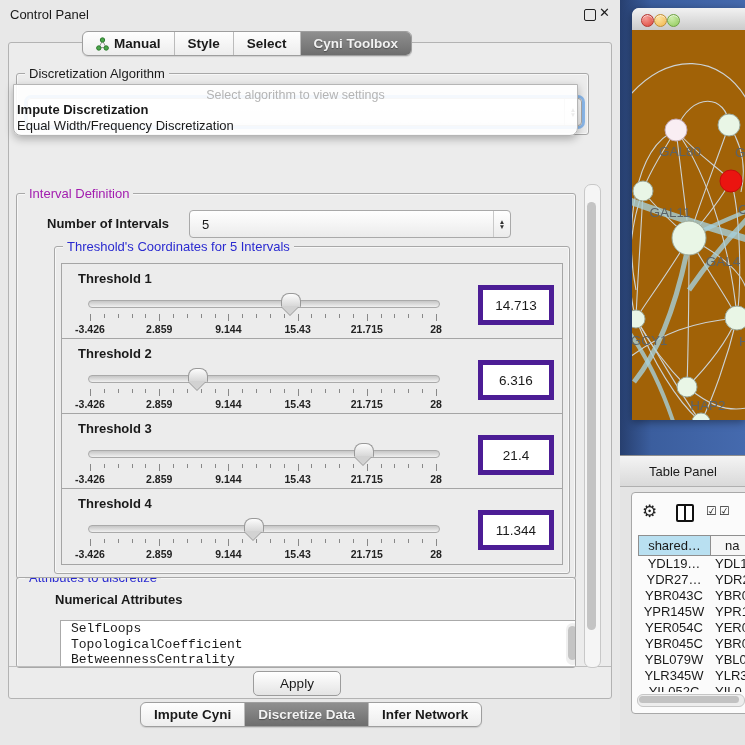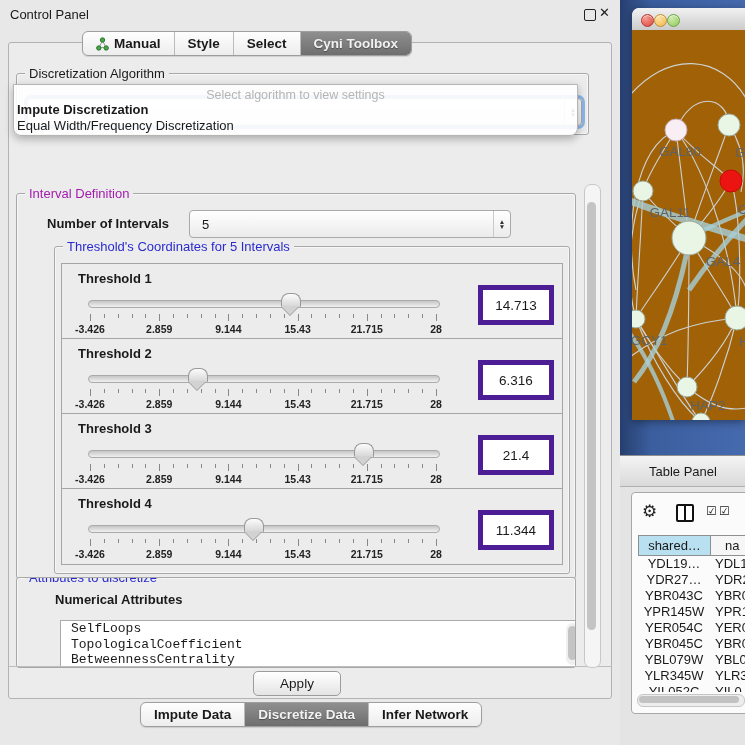--- a/index.html
+++ b/index.html
@@ -343,21 +343,21 @@
     </div>
 
     <div id="algo-popup">
       <div id="popup-hint">Select algorithm to view settings</div>
     <div class="popup-opt" style="top: 17px; font-weight: 700;">Impute Discretization</div>
         <div class="popup-opt" style="top: 33px; font-weight: 400;">Equal Width/Frequency Discretization</div>
       </div>
 
     <div id="bottom-tabs" class="tabstrip">
         <div class="tab-seg">
-          <span>Impute Data</span>
+          <span>Impute Cyni</span>
         </div>
         <div class="tab-seg active">
           <span>Discretize Data</span>
         </div>
         <div class="tab-seg">
           <span>Infer Network</span>
         </div>
       </div>
   </div>
 

